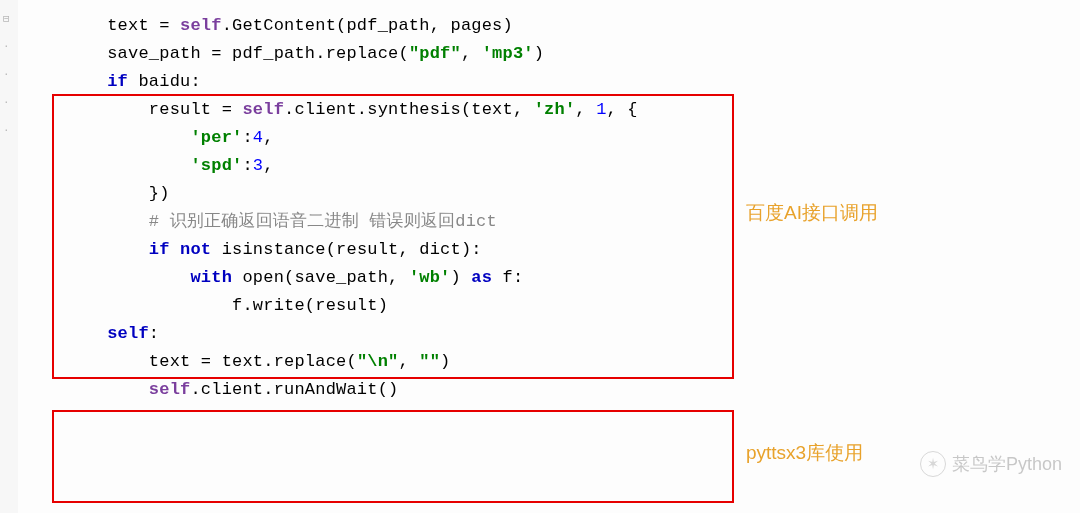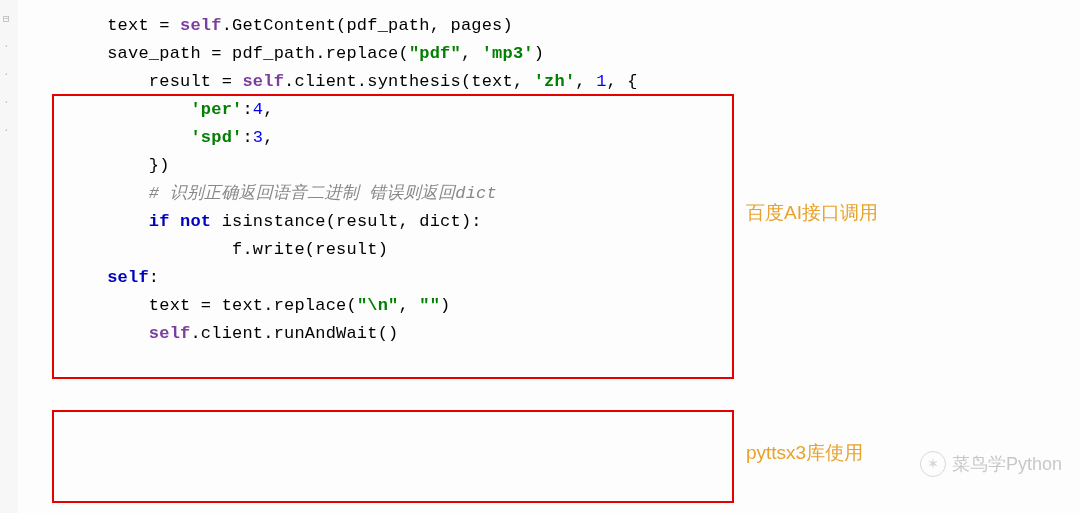--- a/index.html
+++ b/index.html
@@ -33,21 +33,21 @@
     z-index: 3;
   }
   .line { white-space: pre; }
   .kw { color: #0000c0; font-weight: bold; }
   .def { color: #0000c0; font-weight: bold; }
   .type { color: #000; }
   .self { color: #7a3e9d; font-weight: bold; }
   .num { color: #0000ff; }
   .str { color: #008000; font-weight: bold; }
   .bool { color: #0000c0; font-weight: bold; }
-  .cmt { color: #888; font-style: italic; }
+  .cmt { color: #888; }
   .p { color: #000; }
   .box {
     position: absolute;
     border: 2px solid #e60000;
     z-index: 2;
     pointer-events: none;
   }
   .annot {
     position: absolute;
     color: #e8a22b;
@@ -85,26 +85,28 @@
   <span class="gutter-mark" style="top:12px">⊟</span>
   <span class="gutter-mark" style="top:40px">·</span>
   <span class="gutter-mark" style="top:68px">·</span>
   <span class="gutter-mark" style="top:96px">·</span>
   <span class="gutter-mark" style="top:124px">·</span>
 </div>
 
 <div class="code" id="code">
     <div class="line"><span>        </span><span class="p">text = </span><span class="self">self</span><span class="p">.GetContent(pdf_path, pages)</span></div>
     <div class="line"><span>        </span><span class="p">save_path = pdf_path.replace(</span><span class="str">"pdf"</span><span class="p">, </span><span class="str">'mp3'</span><span class="p">)</span></div>
+    <div class="line"><span>        </span><span class="kw">if </span><span class="p">baidu:</span></div>
     <div class="line"><span>            </span><span class="p">result = </span><span class="self">self</span><span class="p">.client.synthesis(text, </span><span class="str">'zh'</span><span class="p">, </span><span class="num">1</span><span class="p">, {</span></div>
     <div class="line"><span>                </span><span class="str">'per'</span><span class="p">:</span><span class="num">4</span><span class="p">,</span></div>
     <div class="line"><span>                </span><span class="str">'spd'</span><span class="p">:</span><span class="num">3</span><span class="p">,</span></div>
     <div class="line"><span>            </span><span class="p">})</span></div>
     <div class="line"><span>            </span><span class="cmt"># 识别正确返回语音二进制 错误则返回dict</span></div>
     <div class="line"><span>            </span><span class="kw">if not </span><span class="type">isinstance</span><span class="p">(result, </span><span class="type">dict</span><span class="p">):</span></div>
+    <div class="line"><span>                </span><span class="kw">with </span><span class="type">open</span><span class="p">(save_path, </span><span class="str">'wb'</span><span class="p">) </span><span class="kw">as </span><span class="p">f:</span></div>
     <div class="line"><span>                    </span><span class="p">f.write(result)</span></div>
     <div class="line"><span>        </span><span class="kw">self</span><span class="p">:</span></div>
     <div class="line"><span>            </span><span class="p">text = text.replace(</span><span class="str">"\n"</span><span class="p">, </span><span class="str">""</span><span class="p">)</span></div>
     <div class="line"><span>            </span><span class="self">self</span><span class="p">.client.runAndWait()</span></div>
   </div>
 
 <div class="box" style="left:52px; top:94px; width:682px; height:285px;"></div>
 <div class="box" style="left:52px; top:410px; width:682px; height:93px;"></div>
 
 <div class="annot" style="left:746px; top:200px;">百度AI接口调用</div>

